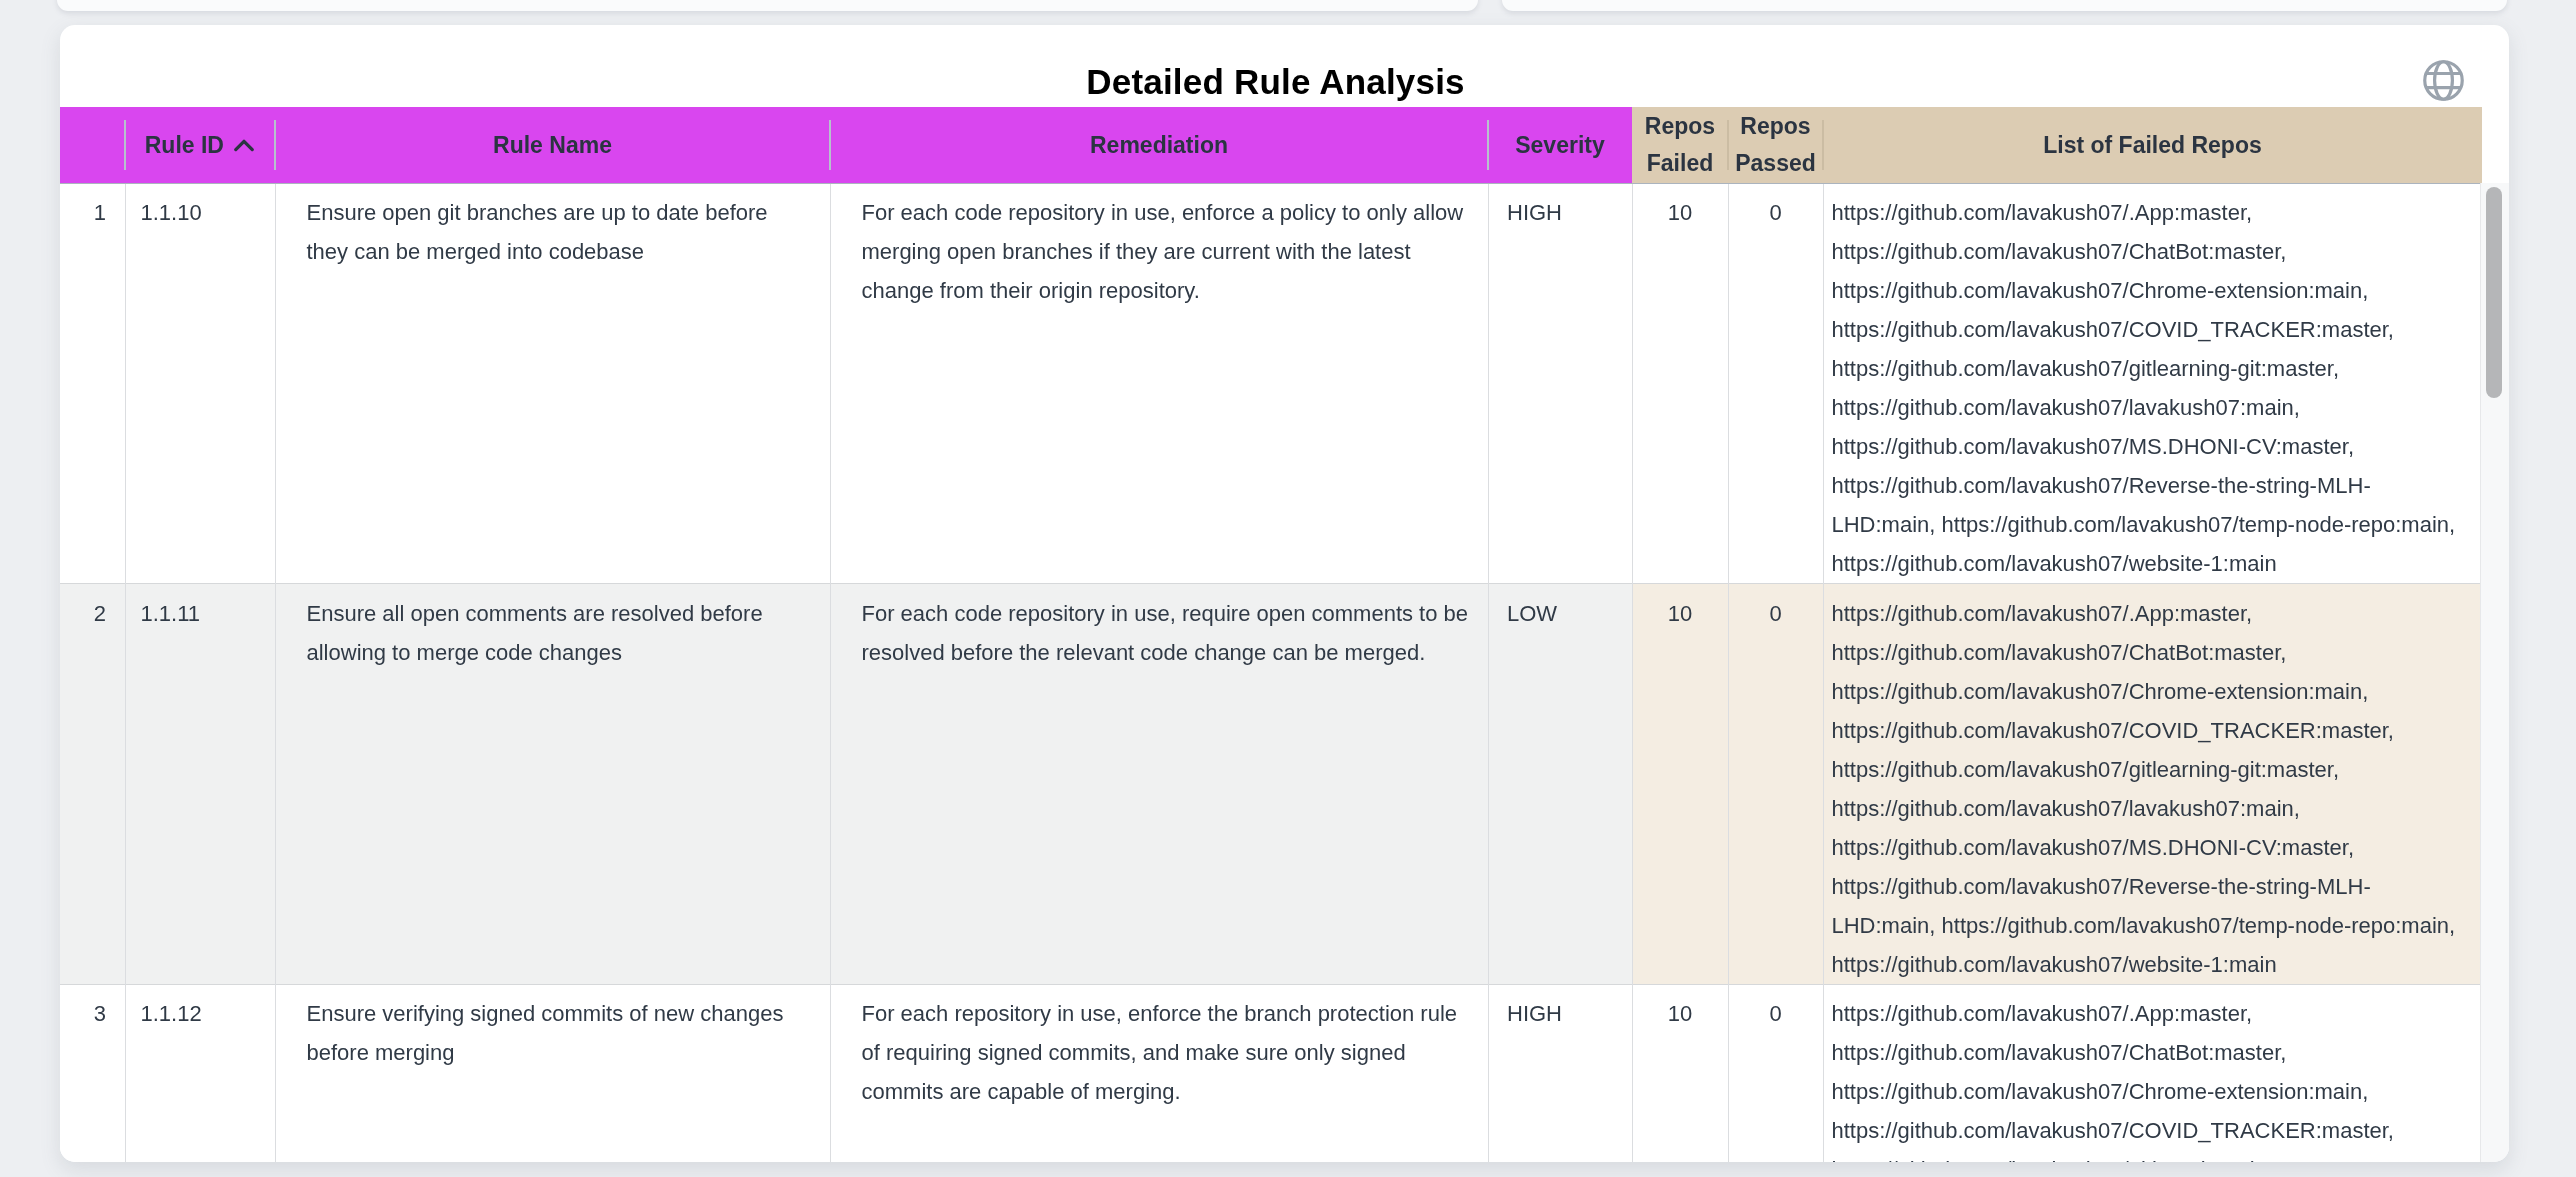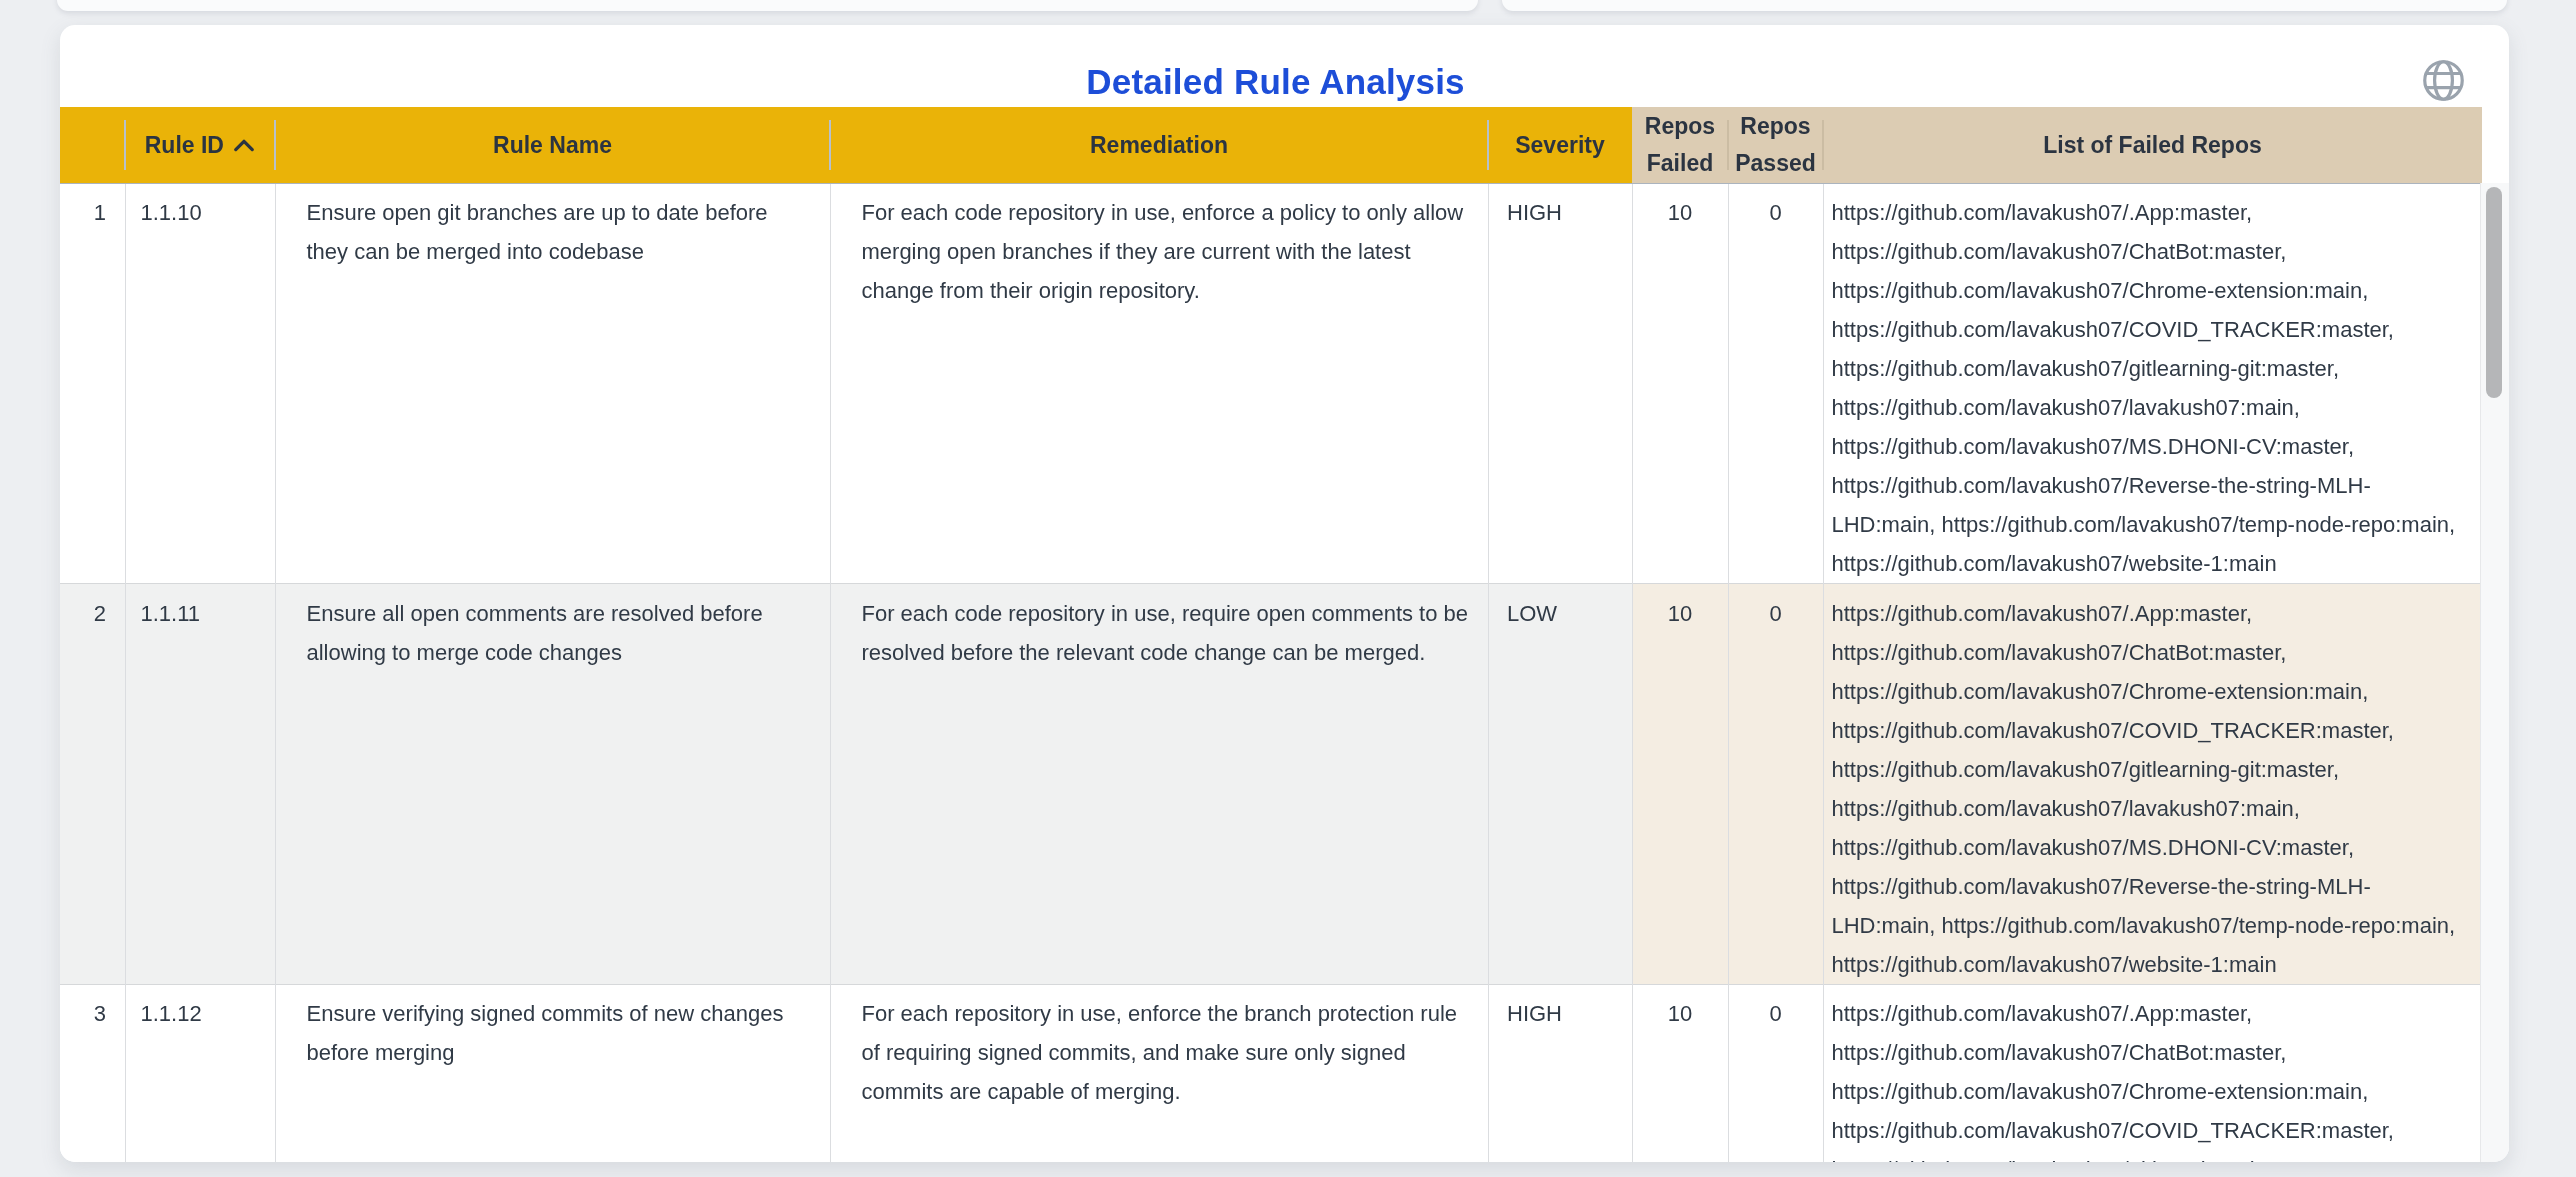--- a/index.html
+++ b/index.html
@@ -21,38 +21,38 @@
   
   .card{
     position:absolute;left:60px;top:25px;width:2449px;height:1137px;
     background:#ffffff;border-radius:15px;
     box-shadow:0 7.4px 20.4px rgba(100,110,125,0.16);
     overflow:hidden;
   }
   .card-header{position:relative;height:82px;}
   .card-title{
     margin:0;position:absolute;left:0;right:18px;top:37px;
-    text-align:center;font-size:35px;font-weight:600;color:#1d4ed8;
+    text-align:center;font-size:35px;font-weight:600;color:#000000;
     letter-spacing:0.2px;
   }
   .globe{position:absolute;right:43px;top:33px;width:45px;height:45px;cursor:pointer;}
 
   
   .table-wrap{position:absolute;left:0;top:82px;right:0;bottom:0;overflow:hidden;}
   table{border-collapse:collapse;table-layout:fixed;width:2421px;}
   col.c-num{width:65px;}  col.c-id{width:150px;} col.c-name{width:555px;}
   col.c-rem{width:658px;} col.c-sev{width:144px;} col.c-rf{width:96px;}
   col.c-rp{width:95px;}  col.c-list{width:659px;}
 
   thead th{
     height:76px;vertical-align:middle;text-align:center;
     font-size:23px;font-weight:700;color:#2b3441;line-height:37px;
     border-bottom:1.9px solid #abb4be;position:relative;padding:0;
   }
-  th.th-blue{background:#eab308;}
+  th.th-blue{background:#d946ef;}
   th.th-tan{background:#dcccb3;}
   th.sep-blue::before, th.sep-tan::before{
     content:"";position:absolute;left:-0.9px;top:13px;bottom:13px;width:1.9px;
   }
   th.sep-blue::before{background:#b7c1cd;}
   th.sep-tan::before{background:#cbbca3;}
   .sort-caret{margin-left:9.3px;vertical-align:middle;position:relative;top:-1.9px;}
 
   tbody td{
     vertical-align:top;padding:9.3px 0 0 0;

